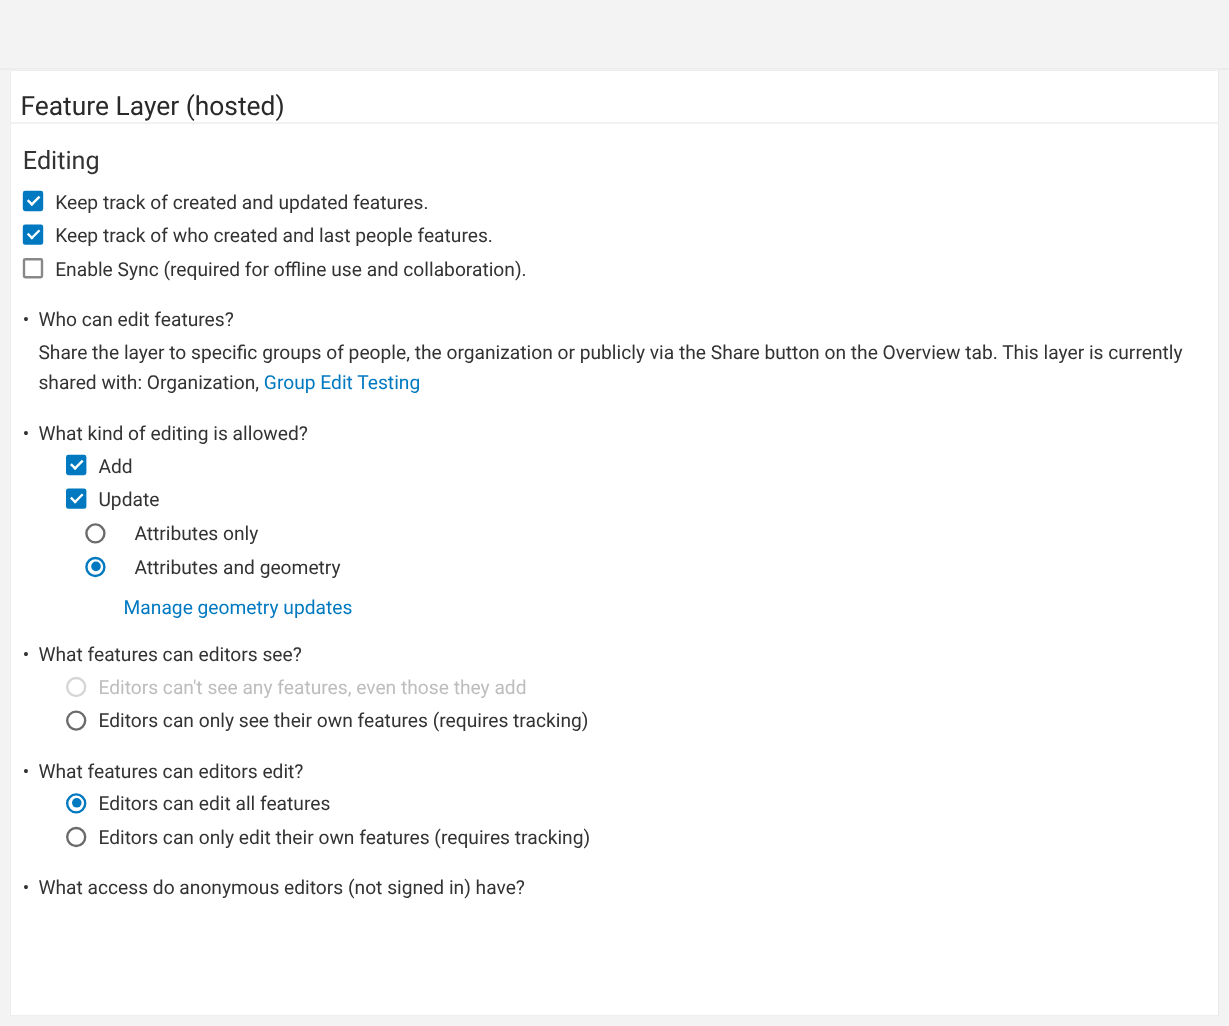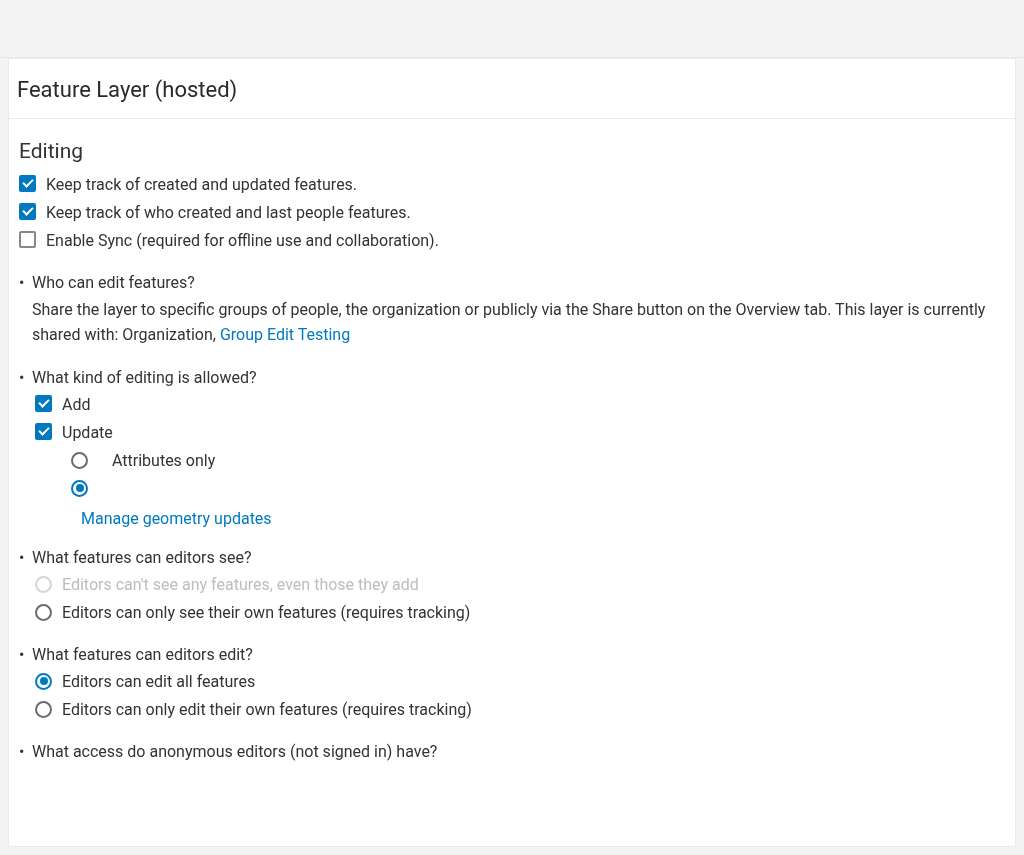--- a/index.html
+++ b/index.html
@@ -18,21 +18,21 @@
     border-bottom: 1px solid #e6e6e6;
   }
   .panel {
     background: #fff;
     margin: 0 8px 8px 8px;
     border: 1px solid #eaeaea;
     height: calc(855px - 58px - 8px);
     overflow: hidden;
   }
   .panel-header {
-    padding: 18px 8px 16px 8px;
+    padding: 18px 8px 0 8px;
     border-bottom: 1px solid #eaeaea;
     font-size: 22px;
     font-weight: 400;
     color: #2a2a2a;
   }
   .content {
     padding: 20px 10px 0 10px;
   }
   .section-title {
     font-size: 21px;
@@ -43,23 +43,23 @@
     display: flex;
     align-items: flex-start;
     gap: 10px;
     margin: 4px 0;
   }
   .row-label {
     font-size: 16px;
     line-height: 1.5;
     color: #333;
   }
-  .indent-1 { margin-left: 16px; }
+  .indent-1 { margin-left: 36px; }
   .indent-2 { margin-left: 52px; gap: 24px; }
-  .indent-3 { margin-left: 62px; align-items: center; }
+  .indent-3 { margin-left: 84px; align-items: center; }
   .group { margin-top: 20px; }
   .question {
     font-size: 16px;
     color: #333;
     margin-bottom: 6px;
     display: flex;
     align-items: baseline;
   }
   .bullet {
     display: inline-block;
@@ -195,20 +195,21 @@
       <div class="row indent-1">
         <div class="checkbox checked"></div>
         <div class="row-label">Update</div>
       </div>
       <div class="row indent-2">
         <div class="radio"></div>
         <div class="row-label">Attributes only</div>
       </div>
       <div class="row indent-2">
         <div class="radio selected"></div>
+        <div class="row-label">Attributes and geometry</div>
       </div>
       <div class="row indent-3" style="margin-top:12px; margin-bottom:4px;">
         <span class="link-standalone">Manage geometry updates</span>
       </div>
     </div>
 
     <div class="group">
       <div class="question">
         <span class="bullet">•</span>
         <span>What features can editors see?</span>

